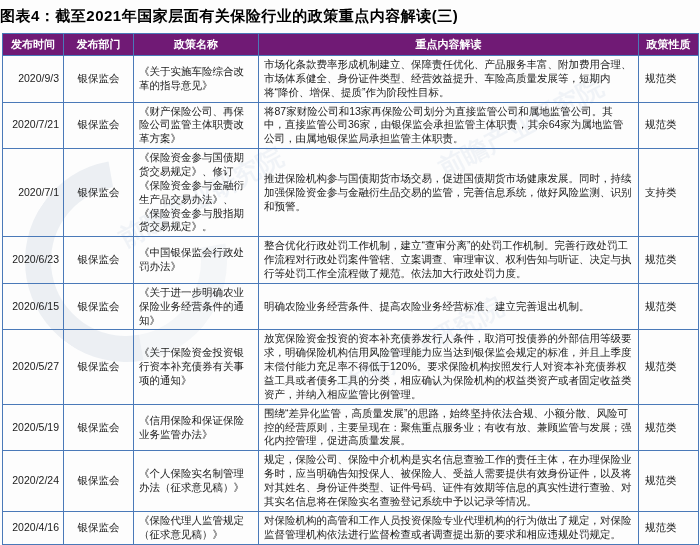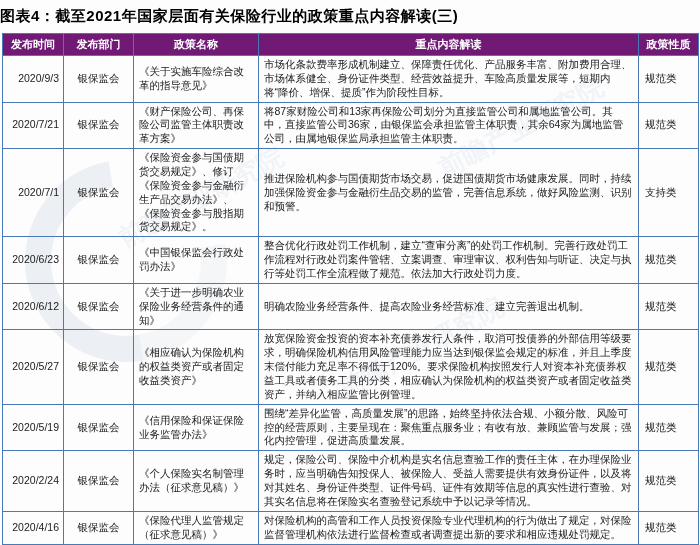--- a/index.html
+++ b/index.html
@@ -99,30 +99,30 @@
     <td class="c-nature">支持类</td>
   </tr>
       <tr>
     <td class="c-date">2020/6/23</td>
     <td class="c-dept">银保监会</td>
     <td class="c-policy">《中国银保监会行政处罚办法》</td>
     <td class="c-content">整合优化行政处罚工作机制，建立“查审分离”的处罚工作机制。完善行政处罚工作流程对行政处罚案件管辖、立案调查、审理审议、权利告知与听证、决定与执行等处罚工作全流程做了规范。依法加大行政处罚力度。</td>
     <td class="c-nature">规范类</td>
   </tr>
       <tr>
-    <td class="c-date">2020/6/12</td>
+    <td class="c-date">2020/6/15</td>
     <td class="c-dept">银保监会</td>
     <td class="c-policy">《关于进一步明确农业保险业务经营条件的通知》</td>
     <td class="c-content">明确农险业务经营条件、提高农险业务经营标准、建立完善退出机制。</td>
     <td class="c-nature">规范类</td>
   </tr>
       <tr>
     <td class="c-date">2020/5/27</td>
     <td class="c-dept">银保监会</td>
-    <td class="c-policy">《相应确认为保险机构的权益类资产或者固定收益类资产》</td>
+    <td class="c-policy">《关于保险资金投资银行资本补充债券有关事项的通知》</td>
     <td class="c-content">放宽保险资金投资的资本补充债券发行人条件，取消可投债券的外部信用等级要求，明确保险机构信用风险管理能力应当达到银保监会规定的标准，并且上季度末偿付能力充足率不得低于120%。要求保险机构按照发行人对资本补充债券权益工具或者债务工具的分类，相应确认为保险机构的权益类资产或者固定收益类资产，并纳入相应监管比例管理。</td>
     <td class="c-nature">规范类</td>
   </tr>
       <tr>
     <td class="c-date">2020/5/19</td>
     <td class="c-dept">银保监会</td>
     <td class="c-policy">《信用保险和保证保险业务监管办法》</td>
     <td class="c-content">围绕“差异化监管，高质量发展”的思路，始终坚持依法合规、小额分散、风险可控的经营原则，主要呈现在：聚焦重点服务业；有收有放、兼顾监管与发展；强化内控管理，促进高质量发展。</td>
     <td class="c-nature">规范类</td>
   </tr>

